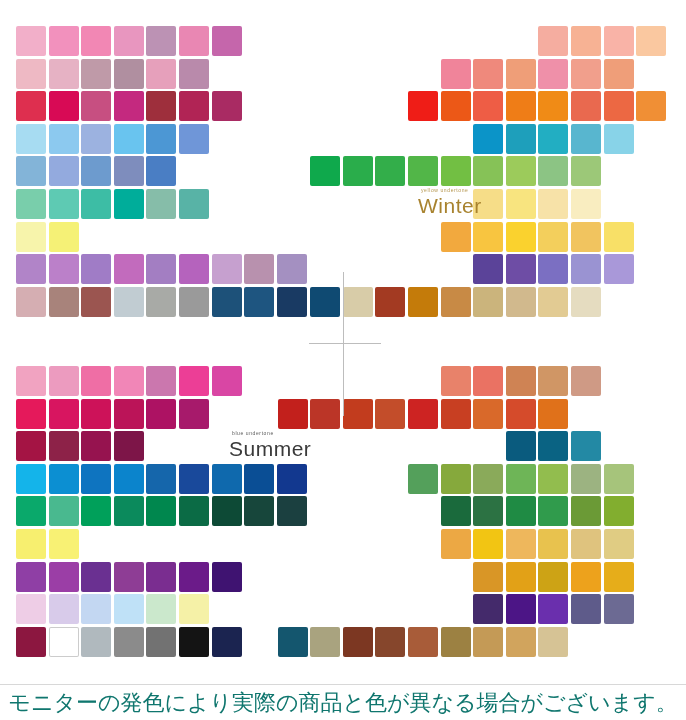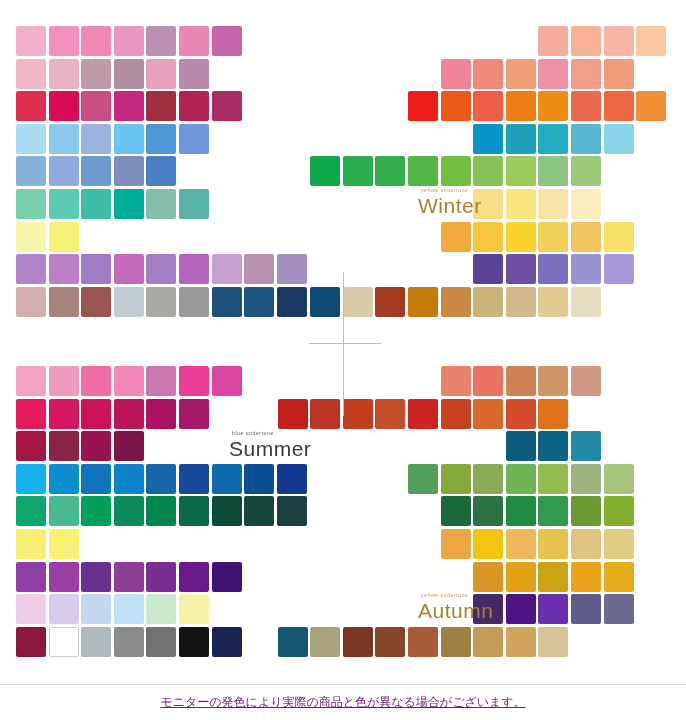--- a/index.html
+++ b/index.html
@@ -86,25 +86,24 @@
     width: 686px;
     height: 36px;
     border-top: 1px solid #d8d8d8;
     display: flex;
     align-items: center;
     justify-content: center;
     box-sizing: border-box;
   }
   .footer-note span {
     font-family: "DejaVu Sans", sans-serif;
-    font-size: 12px;
-    color: #701a75;
+    font-size: 22px;
+    color: #0f766e;
     letter-spacing: 0px;
     white-space: nowrap;
-    text-decoration: underline;
   }
 </style>
 </head>
 <body>
 
 <div id="page">
 
   <div class="board">
 
     <div id="swatch-layer">
@@ -342,24 +341,20 @@
     <div class="season-label" id="label-spring">
       <span class="undertone">yellow undertone</span>
       <span class="season-name">Winter</span>
     </div>
 
     <div class="season-label" id="label-winter">
       <span class="undertone">blue undertone</span>
       <span class="season-name">Summer</span>
     </div>
 
-    <div class="season-label" id="label-autumn">
-      <span class="undertone">yellow undertone</span>
-      <span class="season-name">Autumn</span>
-    </div>
 
   </div>
 
   <div class="footer-note">
     <span>モニターの発色により実際の商品と色が異なる場合がございます。</span>
   </div>
 
 </div>
 
 </body></html>

